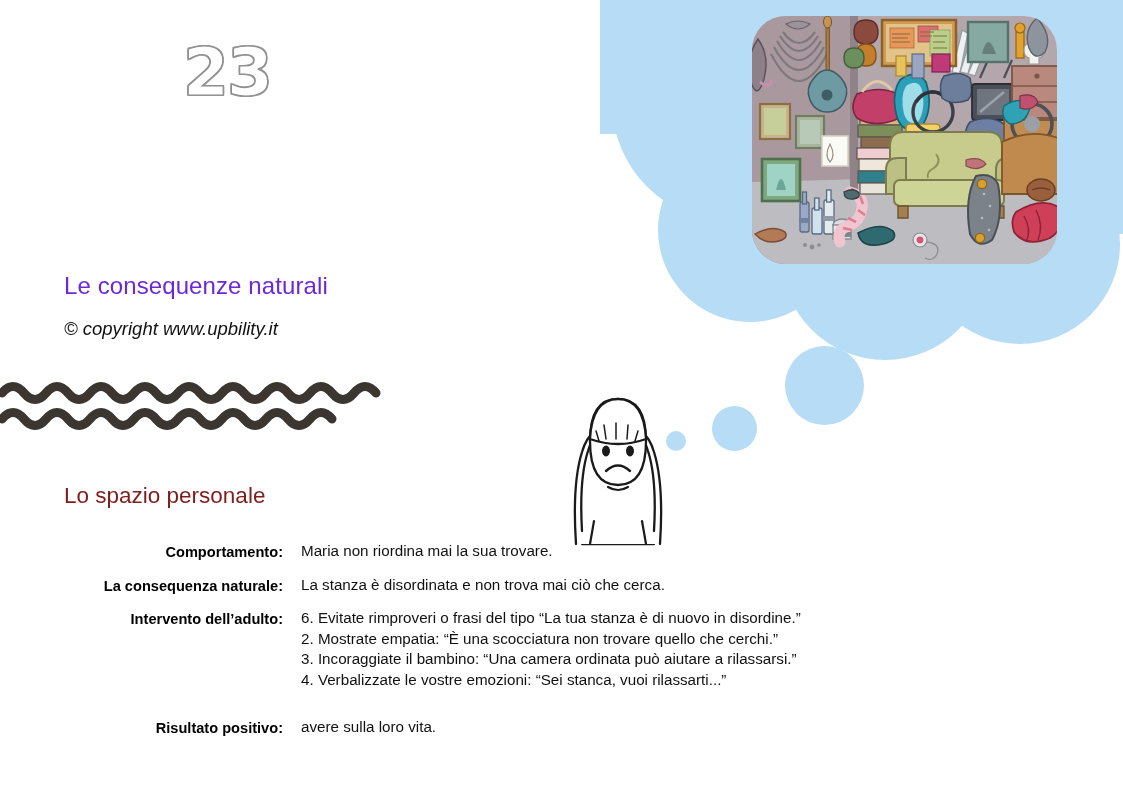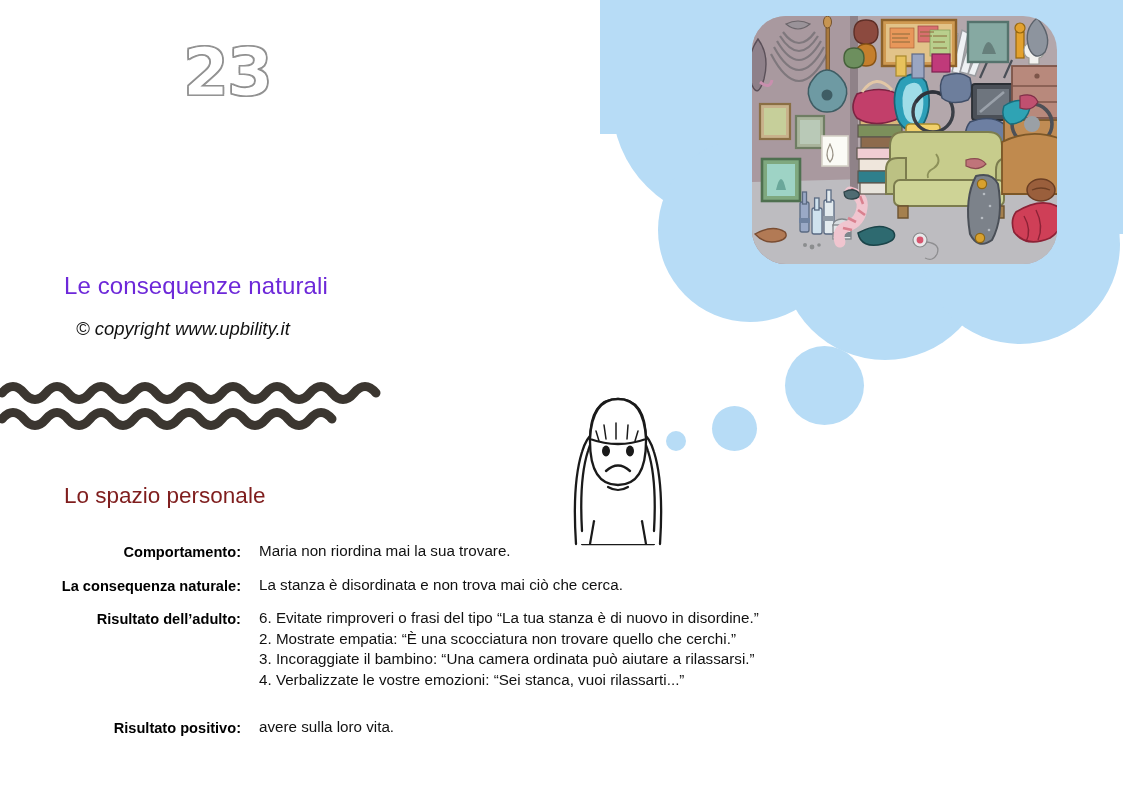--- a/index.html
+++ b/index.html
@@ -66,21 +66,21 @@
     left: 64px;
     top: 272px;
     font-size: 24px;
     font-weight: 400;
     letter-spacing: 0.1px;
     color: #6d28d9;
     white-space: nowrap;
   }
   .copyright {
     position: absolute;
-    left: 76px;
+    left: 64px;
     top: 318px;
     font-size: 18.5px;
     font-style: italic;
     font-weight: 400;
     color: #111111;
     white-space: nowrap;
   }
 
   
   .waves {
@@ -127,20 +127,21 @@
   }
   .row-label {
     width: 241px;
     flex: 0 0 241px;
     text-align: right;
     font-size: 14.6px;
     font-weight: 700;
     color: #000000;
     line-height: 1.42;
     padding-top: 1px;
+    margin-left: 42px;
   }
   .row-value {
     flex: 1 1 auto;
     padding-left: 18px;
     font-size: 15.2px;
     font-weight: 400;
     color: #111111;
     line-height: 1.35;
   }
   .row-value .line { display: block; }
@@ -424,21 +425,21 @@
   </div>
 
   <div class="row">
     <div class="row-label">La consequenza naturale:</div>
     <div class="row-value row-value-wrap">
       <span class="line">La stanza è disordinata e non trova mai ciò che cerca.</span>
     </div>
   </div>
 
   <div class="row row-intervento">
-    <div class="row-label">Risultato dell’adulto:</div>
+    <div class="row-label">Intervento dell’adulto:</div>
     <div class="row-value row-value-wrap">
       <span class="line">6. Evitate rimproveri o frasi del tipo “La tua stanza è di nuovo in disordine.”</span>
       <span class="line">2. Mostrate empatia: “È una scocciatura non trovare quello che cerchi.”</span>
       <span class="line">3. Incoraggiate il bambino: “Una camera ordinata può aiutare a rilassarsi.”</span>
       <span class="line">4. Verbalizzate le vostre emozioni: “Sei stanca, vuoi rilassarti...”</span>
     </div>
   </div>
 
   <div class="row">
     <div class="row-label">Risultato positivo:</div>

